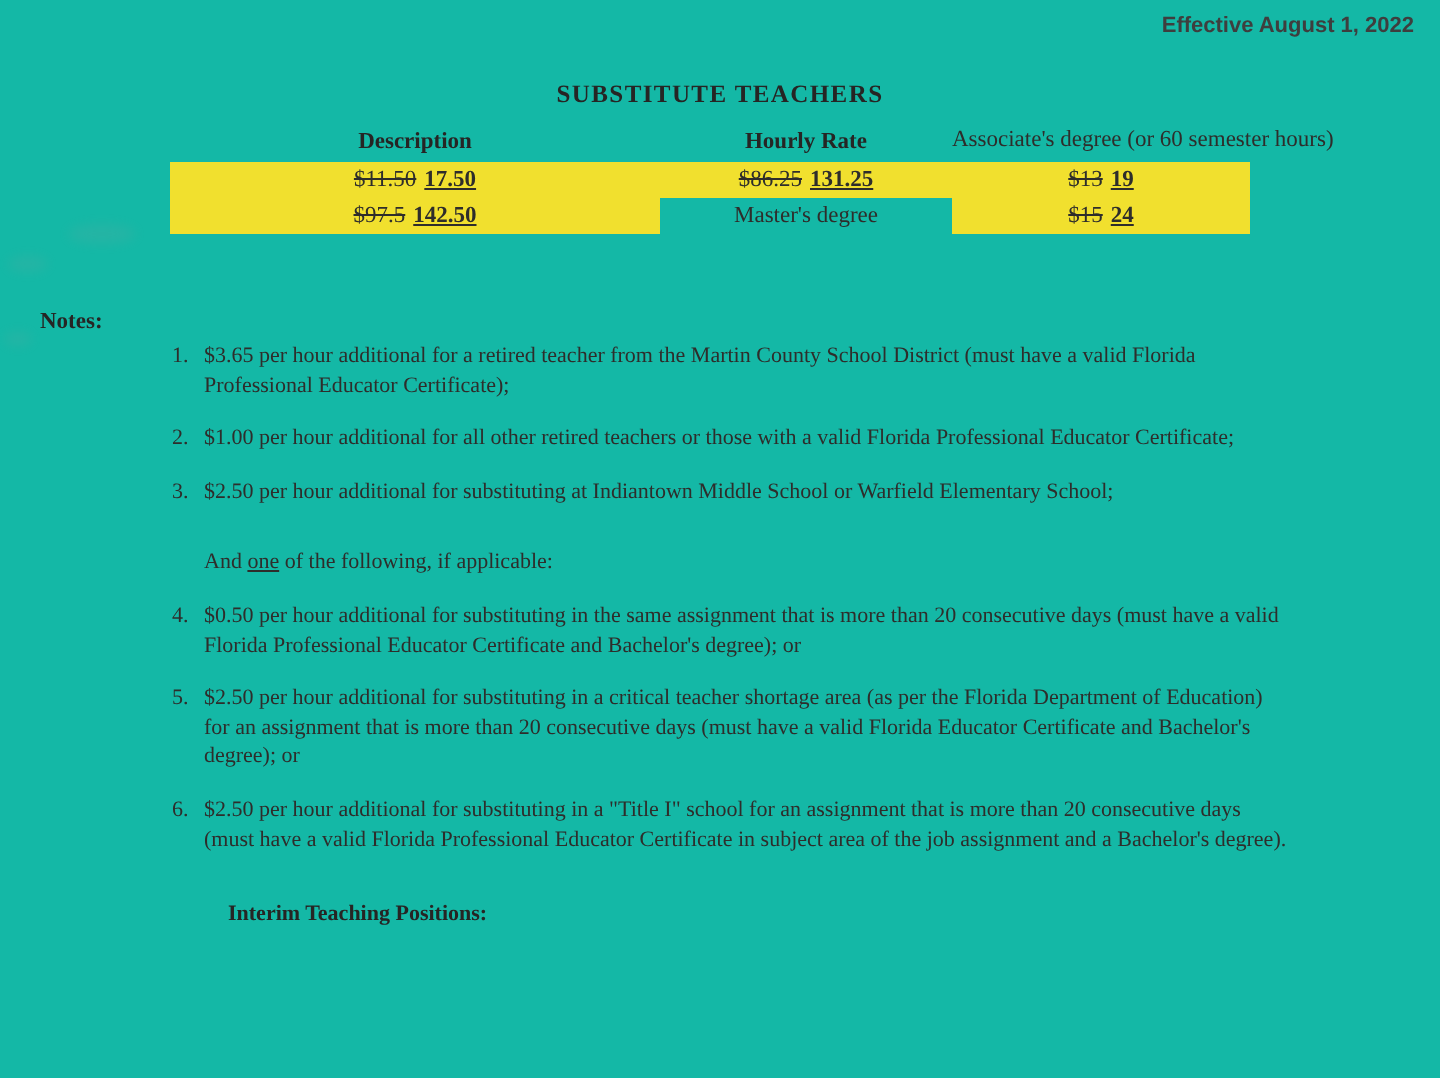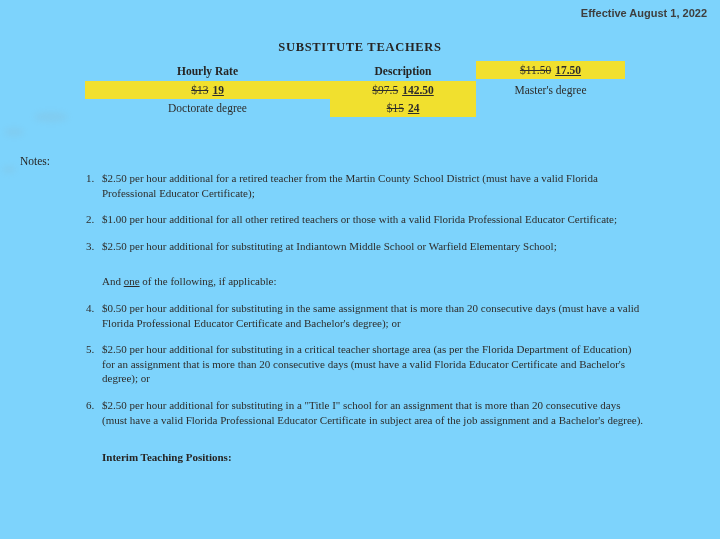--- a/index.html
+++ b/index.html
@@ -1,19 +1,19 @@
 <!DOCTYPE html>
 <html style="--highlight: #f1e02e;"><head>
 <meta charset="utf-8">
 <style>
   * { margin:0; padding:0; box-sizing:border-box; }
   html,body { width:720px; height:539px; }
   body { background:#ffffff; overflow:hidden; position:relative;
          font-family:"Liberation Serif", serif; color:#2e2d2b; }
-  .page { position:absolute; inset:0; background:#7dd3fc; }
+  .page { position:absolute; inset:0; background:#14b8a6; }
 
   .scan-artifact { position:absolute; background:#9a9a9a; opacity:.12;
                    border-radius:50%; filter:blur(3px); }
   .smudge1 { left:34px; top:112px; width:34px; height:10px; }
   .smudge2 { left:4px;  top:128px; width:20px; height:8px; }
   .smudge3 { left:2px;  top:166px; width:14px; height:7px; }
 
   .effective { position:absolute; top:7px; right:13px;
                font-family:"Liberation Sans", sans-serif;
                font-size:11px; font-weight:600; color:#3e3e3e; }
@@ -24,77 +24,80 @@
   .rate-table { position:absolute; top:61px; left:85px;
                 display:grid; grid-template-columns:245px 146px 149px;
                 font-size:11.5px; }
   .rt-cell { text-align:center; height:18px; line-height:18px; white-space:nowrap; }
   .rt-head { font-weight:bold; height:20px; line-height:20px; color:#262524; }
   .hl { background:var(--highlight, #f1e02e); }
   .old-rate { text-decoration:line-through; margin-right:4px; }
   .new-rate { text-decoration:underline; font-weight:600; }
 
   .notes-label { position:absolute; left:20px; top:155px;
-                 font-weight:normal; font-size:11.5px; color:#262524; }
+                 font-weight:bold; font-size:11.5px; color:#262524; }
 
   .notes { position:absolute; left:86px; top:171px; width:558px;
            font-size:11px; line-height:14.6px; }
   .note { display:flex; margin-bottom:12px; }
   .note-num { width:16px; flex:none; }
   .note-text { flex:1; }
 
   .interjection { margin:21px 0 12px 16px; }
   .uline { text-decoration:underline; }
 
-  .interim { margin-top:23px; margin-left:16px; }
+  .interim { margin-top:23px; margin-left:28px; }
   .interim-heading { font-weight:bold; color:#262524; }
 </style>
 </head>
 <body>
 
 <div class="page">
 
   <div class="scan-artifact smudge1"></div>
   <div class="scan-artifact smudge2"></div>
   <div class="scan-artifact smudge3"></div>
 
   <div class="effective">Effective August 1, 2022</div>
 
   <div class="title">SUBSTITUTE TEACHERS</div>
 
   <div class="rate-table">
+    <div class="rt-cell rt-head">Description</div>
     <div class="rt-cell rt-head">Hourly Rate</div>
-    <div class="rt-cell rt-head">Description</div>
 
+    <div class="rt-cell">Associate's degree (or 60 semester hours)</div>
     <div class="rt-cell hl">
       <span class="old-rate">$11.50</span><span class="new-rate">17.50</span>
+    </div>
+    <div class="rt-cell hl">
+      <span class="old-rate">$86.25</span><span class="new-rate">131.25</span>
     </div>
 
     <div class="rt-cell hl">
       <span class="old-rate">$13</span><span class="new-rate">19</span>
     </div>
     <div class="rt-cell hl">
       <span class="old-rate">$97.5</span><span class="new-rate">142.50</span>
     </div>
 
     <div class="rt-cell">Master's degree</div>
 
-    <div class="rt-cell">Doctorate degree</div>
     <div class="rt-cell hl">
       <span class="old-rate">$15</span><span class="new-rate">24</span>
     </div>
   </div>
 
   <div class="notes-label">Notes:</div>
 
   <div class="notes">
 
     <div class="note">
       <span class="note-num">1.</span>
-      <span class="note-text">$2.50 per hour additional for a retired teacher from the Martin County School District (must have a valid Florida Professional Educator Certificate);</span>
+      <span class="note-text">$3.65 per hour additional for a retired teacher from the Martin County School District (must have a valid Florida Professional Educator Certificate);</span>
     </div>
     <div class="note">
       <span class="note-num">2.</span>
       <span class="note-text">$1.00 per hour additional for all other retired teachers or those with a valid Florida Professional Educator Certificate;</span>
     </div>
     <div class="note">
       <span class="note-num">3.</span>
       <span class="note-text">$2.50 per hour additional for substituting at Indiantown Middle School or Warfield Elementary School;</span>
     </div>
 

